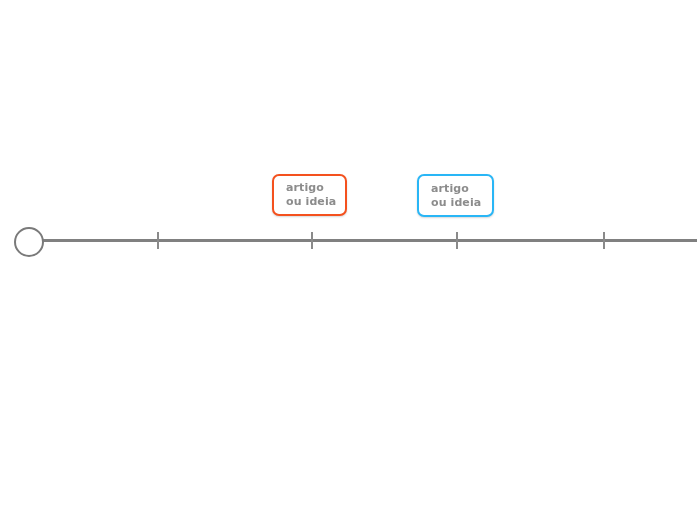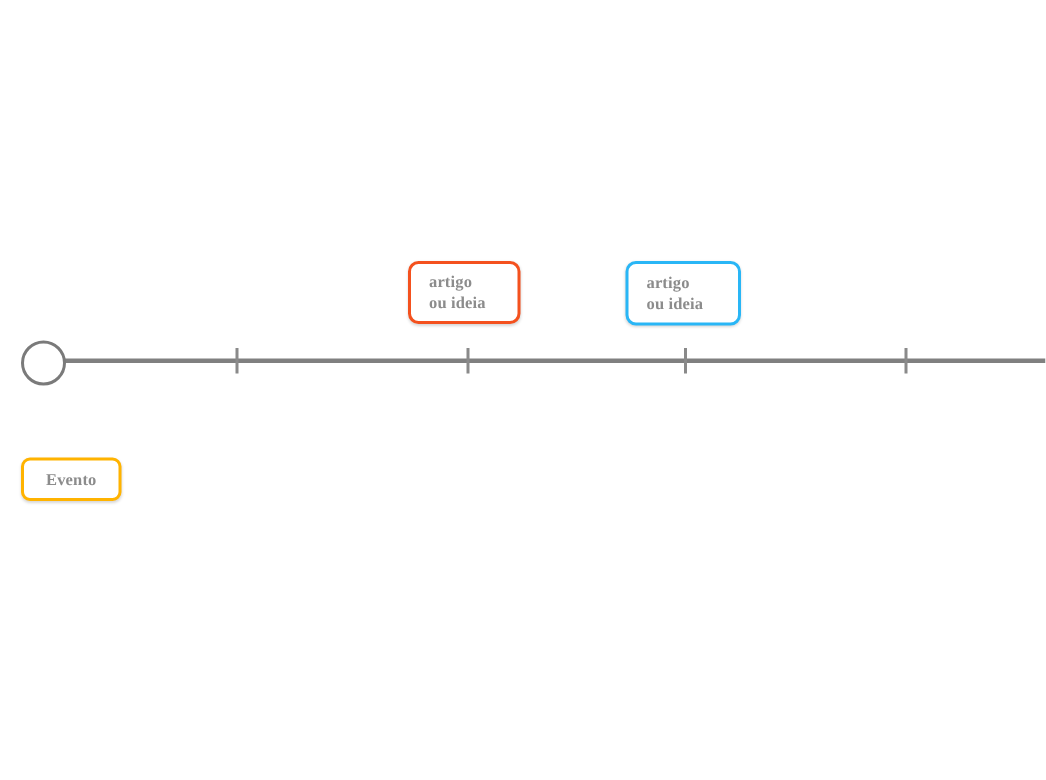--- a/index.html
+++ b/index.html
@@ -61,21 +61,20 @@
     border-style: solid;
     border-width: 2px;
     color: #8c8c8c;
     font-weight: bold;
     font-size: 11px;
     line-height: 14px;
     letter-spacing: 0.1px;
     display: flex;
     align-items: center;
     box-shadow: 0 1px 2px rgba(0,0,0,0.16);
-    font-family: Liberation Serif, serif;
   }
 
   .callout .callout-text {
     display: block;
     white-space: pre-line;
   }
 
   .callout-article-orange {
     left: 272px;
     top: 174px;
@@ -133,18 +132,15 @@
   <div class="callout callout-article-orange">
     <span class="callout-text">artigo
 ou ideia</span>
   </div>
 
   <div class="callout callout-article-blue">
     <span class="callout-text">artigo
 ou ideia</span>
   </div>
 
-  <div class="callout callout-event">
-    <span class="callout-text">Evento</span>
-  </div>
 
 
 </div>
 
 </body></html>

